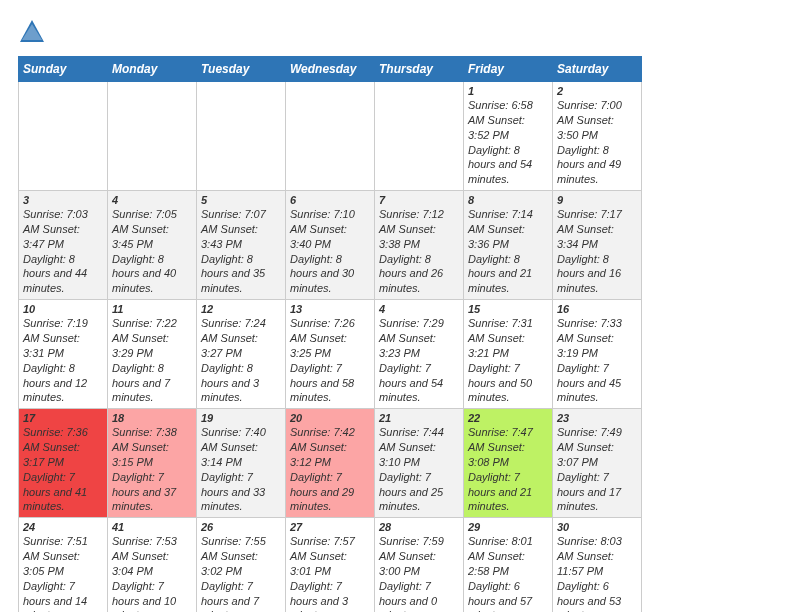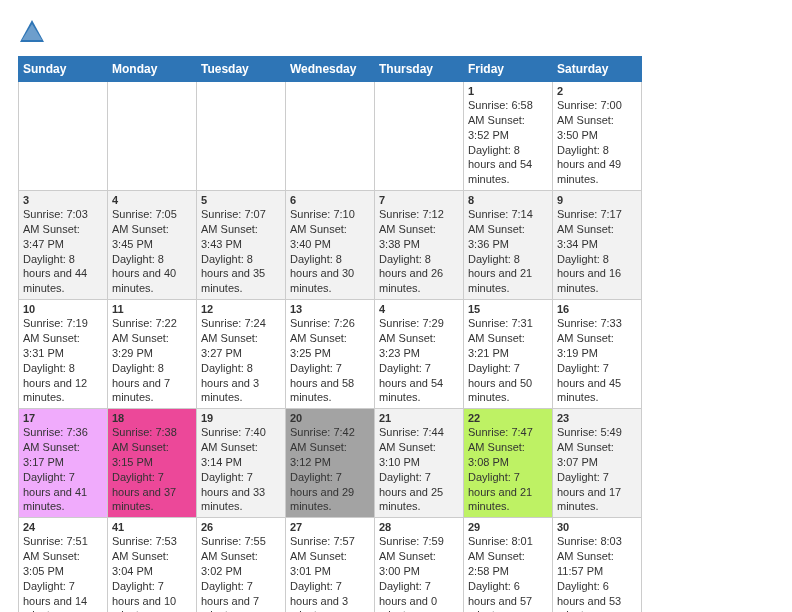--- a/index.html
+++ b/index.html
@@ -9,20 +9,21 @@
       width: 792px;
       height: 612px;
       overflow: hidden;
     }
     .page {
       width: 644px;
       height: 612px;
       padding: 18px 2px 10px 18px;
       display: flex;
       flex-direction: column;
+      font-style: italic;
     }
     .header {
       display: flex;
       justify-content: space-between;
       align-items: flex-start;
       margin-bottom: 10px;
     }
     .logo {
       display: flex;
       align-items: center;
@@ -256,42 +257,42 @@
           </td>
           <td>
             <span class="day-num">16</span>
             <div class="day-info">Sunrise: 7:33 AM
 Sunset: 3:19 PM
 Daylight: 7 hours
 and 45 minutes.</div>
           </td>
         </tr>
         <tr>
-          <td style="background: #f0abfc;">
+          <td style="background: #ef4444;">
             <span class="day-num">17</span>
             <div class="day-info">Sunrise: 7:36 AM
 Sunset: 3:17 PM
 Daylight: 7 hours
 and 41 minutes.</div>
           </td>
-          <td style="background: #ec4899;">
+          <td style="background: #fca5a5;">
             <span class="day-num">18</span>
             <div class="day-info">Sunrise: 7:38 AM
 Sunset: 3:15 PM
 Daylight: 7 hours
 and 37 minutes.</div>
           </td>
           <td style="background: rgb(242, 242, 242);">
             <span class="day-num">19</span>
             <div class="day-info">Sunrise: 7:40 AM
 Sunset: 3:14 PM
 Daylight: 7 hours
 and 33 minutes.</div>
           </td>
-          <td style="background: #a3a3a3;">
+          <td style="background: #fca5a5;">
             <span class="day-num">20</span>
             <div class="day-info">Sunrise: 7:42 AM
 Sunset: 3:12 PM
 Daylight: 7 hours
 and 29 minutes.</div>
           </td>
           <td style="background: rgb(242, 242, 242);">
             <span class="day-num">21</span>
             <div class="day-info">Sunrise: 7:44 AM
 Sunset: 3:10 PM
@@ -300,21 +301,21 @@
           </td>
           <td style="background: #bef264;">
             <span class="day-num">22</span>
             <div class="day-info">Sunrise: 7:47 AM
 Sunset: 3:08 PM
 Daylight: 7 hours
 and 21 minutes.</div>
           </td>
           <td style="background: rgb(242, 242, 242);">
             <span class="day-num">23</span>
-            <div class="day-info">Sunrise: 5:49 AM
+            <div class="day-info">Sunrise: 7:49 AM
 Sunset: 3:07 PM
 Daylight: 7 hours
 and 17 minutes.</div>
           </td>
         </tr>
         <tr>
           <td>
             <span class="day-num">24</span>
             <div class="day-info">Sunrise: 7:51 AM
 Sunset: 3:05 PM

